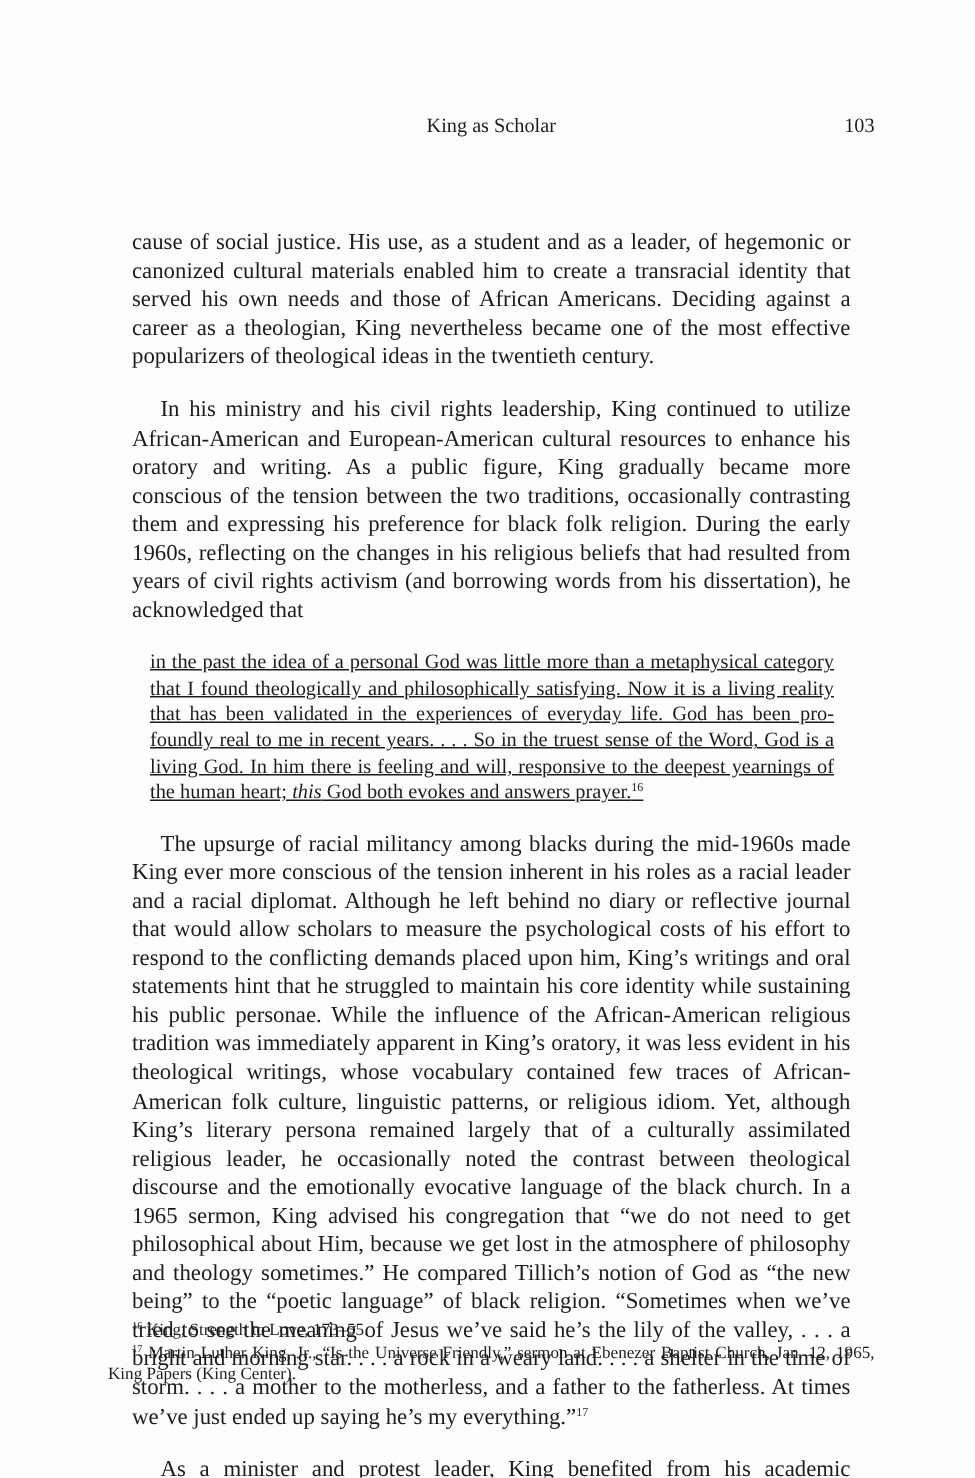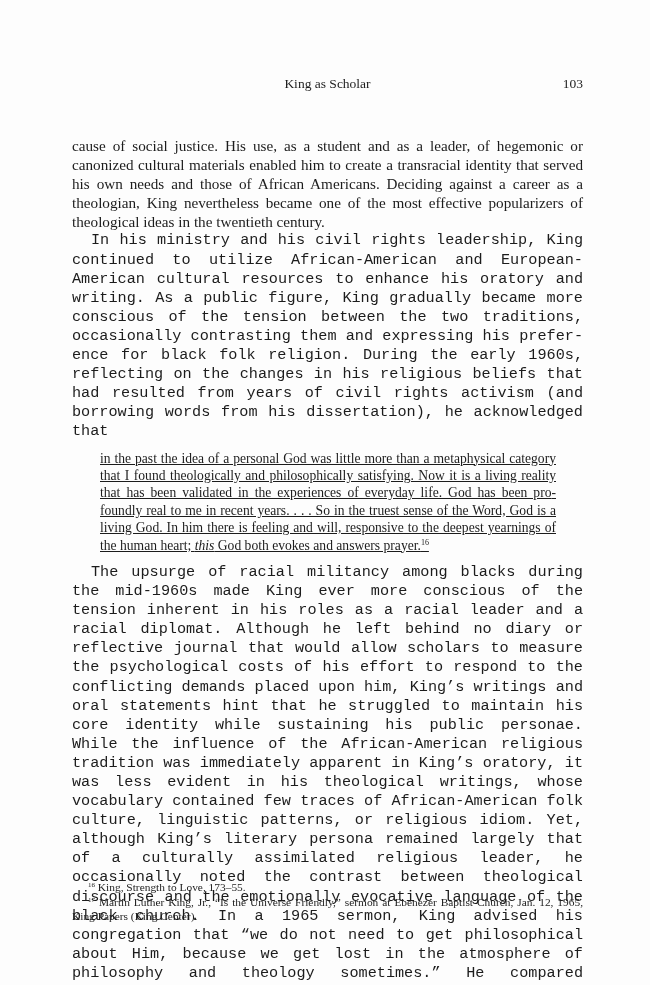--- a/index.html
+++ b/index.html
@@ -11,22 +11,22 @@
   .running-head {
     position: absolute; top: 76px; left: 68px; width: 511px; height: 20px;
     font-size: 13.5px;
   }
   .running-head .title { position: absolute; left: 0; right: 0; text-align: center; }
   .running-head .num { position: absolute; right: 0; }
   .body-text {
     position: absolute; top: 136px; left: 68px; width: 511px;
     font-size: 15.2px; line-height: 19.1px; text-align: justify; hyphens: manual;
   }
-  .body-text p { margin: 0; }
-  .body-text p.indent { text-indent: 19px; font-family: Liberation Mono, monospace; }
+  .body-text p { margin: 16px; }
+  .body-text p.indent { text-indent: 19px; }
   .blockquote {
     margin: 8px 27px 9px 28px; font-size: 13.6px; line-height: 17.4px; text-align: justify; text-decoration: underline;
   }
   .blockquote .ital { font-style: italic; }
   sup { font-size: 8px; line-height: 0; vertical-align: 5px; }
   .mark { font-size: 10px; vertical-align: 3px; color: #333; }
   .footnotes {
     position: absolute; top: 880px; left: 68px; width: 511px;
     font-size: 11.4px; line-height: 14.5px; text-align: justify;
   }

